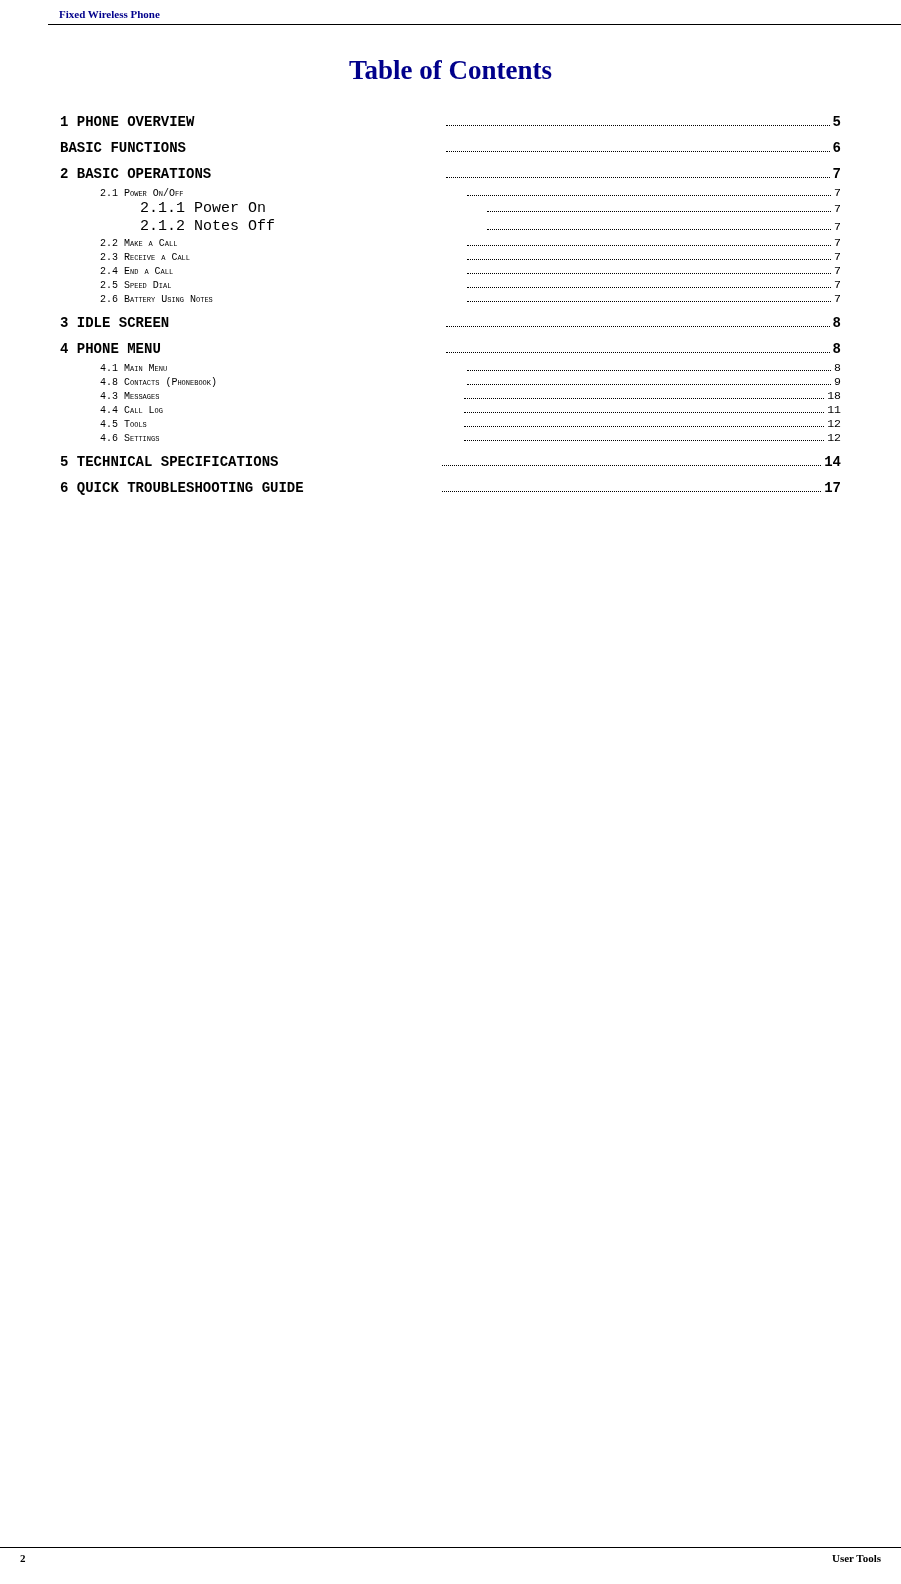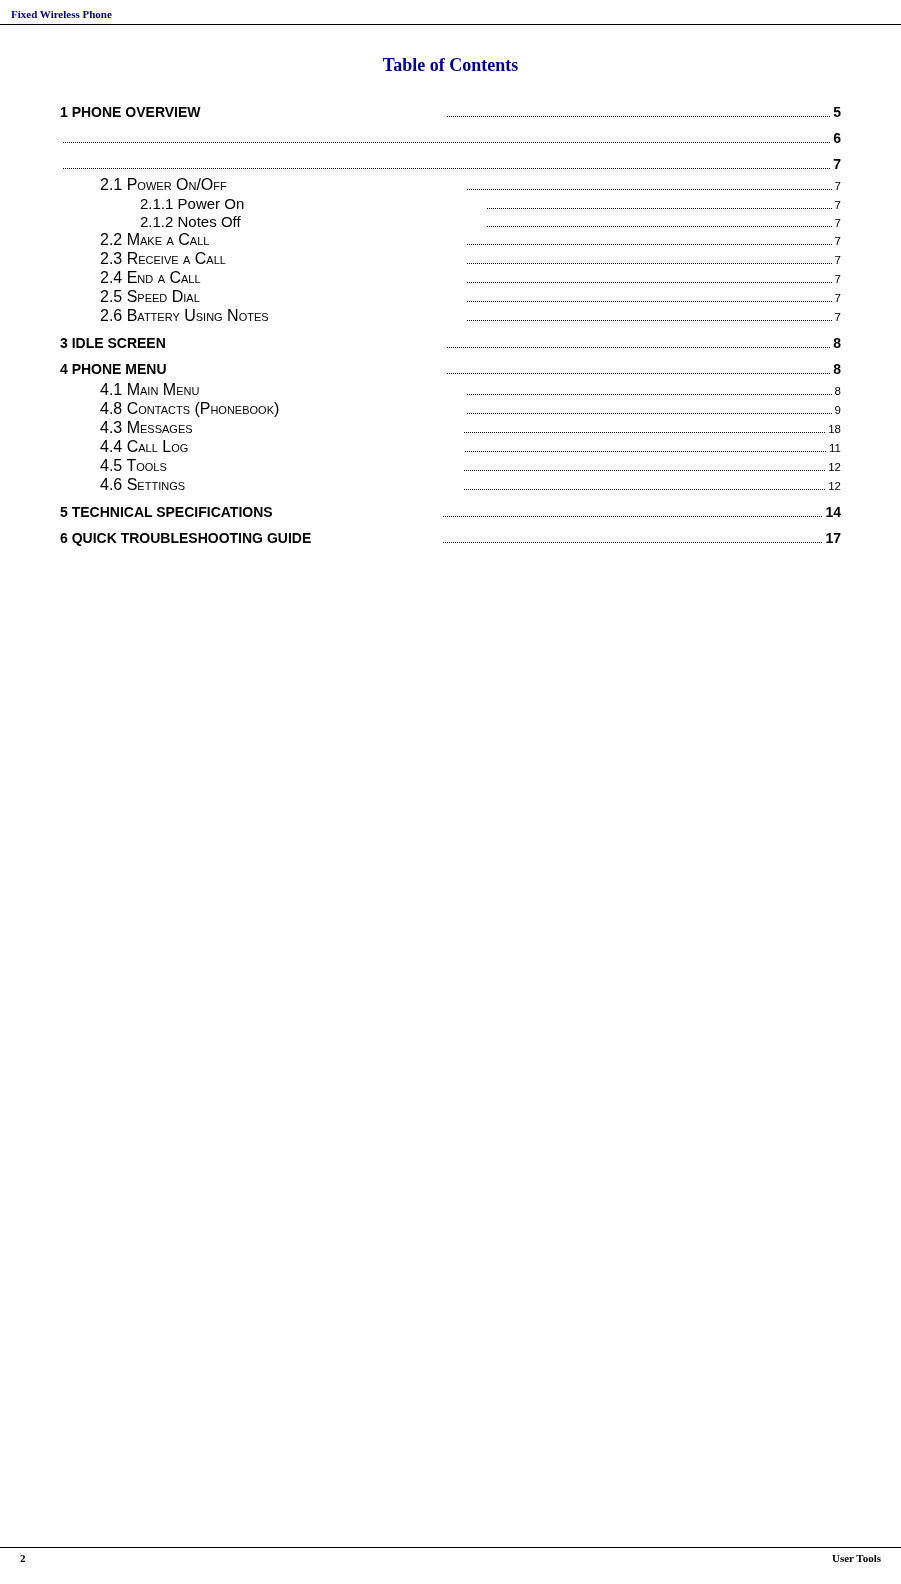--- a/index.html
+++ b/index.html
@@ -13,47 +13,48 @@
       min-height: 1584px;
       background: #ffffff;
       font-family: "Times New Roman", Times, serif;
       color: #000000;
       position: relative;
     }
 
     .header {
       padding: 4px 20px 2px 11px;
       border-bottom: 1px solid #000000;
+      margin-left: 48px;
     }
 
     .header-title {
       font-size: 11px;
       font-weight: bold;
       color: #00008B;
     }
 
     .page-content {
       padding: 30px 60px 60px 60px;
     }
 
     .toc-title {
       text-align: center;
-      font-size: 18px;
+      font-size: 27px;
       font-weight: bold;
       color: #00008B;
       margin-bottom: 28px;
       font-family: "Times New Roman", Times, serif;
     }
 
     .toc-entry {
       display: flex;
       justify-content: center;
       align-items: baseline;
       margin-bottom: 2px;
-      font-family: Liberation Sans, sans-serif;
+      font-family: Liberation Mono, monospace;
     }
 
     .toc-entry-text {
       flex: 1;
       white-space: nowrap;
       overflow: hidden;
     }
 
     .toc-dots {
       flex: 1;
@@ -86,21 +87,21 @@
     }
 
     
     .level2 {
       font-size: 11.5px;
       margin-left: 40px;
       margin-bottom: 1px;
     }
 
     .level2 .toc-entry-text {
-      font-size: 16px;
+      font-size: 10px;
       font-variant: small-caps;
     }
 
     .level2 .toc-page {
       font-size: 11.5px;
     }
 
     
     .level3 {
       font-size: 11.5px;
@@ -141,24 +142,26 @@
   <div class="toc-title">Table of Contents</div>
 
   <div id="toc-container">
 
   <div class="toc-entry level1">
         <span class="toc-entry-text">1  PHONE OVERVIEW</span>
         <span class="toc-dots"></span>
         <span class="toc-page">5</span>
       </div>
       <div class="toc-entry level1">
+        <span class="toc-entry-text">BASIC FUNCTIONS</span>
         <span class="toc-dots"></span>
         <span class="toc-page">6</span>
       </div>
       <div class="toc-entry level1">
+        <span class="toc-entry-text">2  BASIC OPERATIONS</span>
         <span class="toc-dots"></span>
         <span class="toc-page">7</span>
       </div>
       <div class="toc-entry level2">
         <span class="toc-entry-text">2.1  Power On/Off</span>
         <span class="toc-dots"></span>
         <span class="toc-page">7</span>
       </div>
       <div class="toc-entry level3">
         <span class="toc-entry-text">2.1.1  Power On</span>

